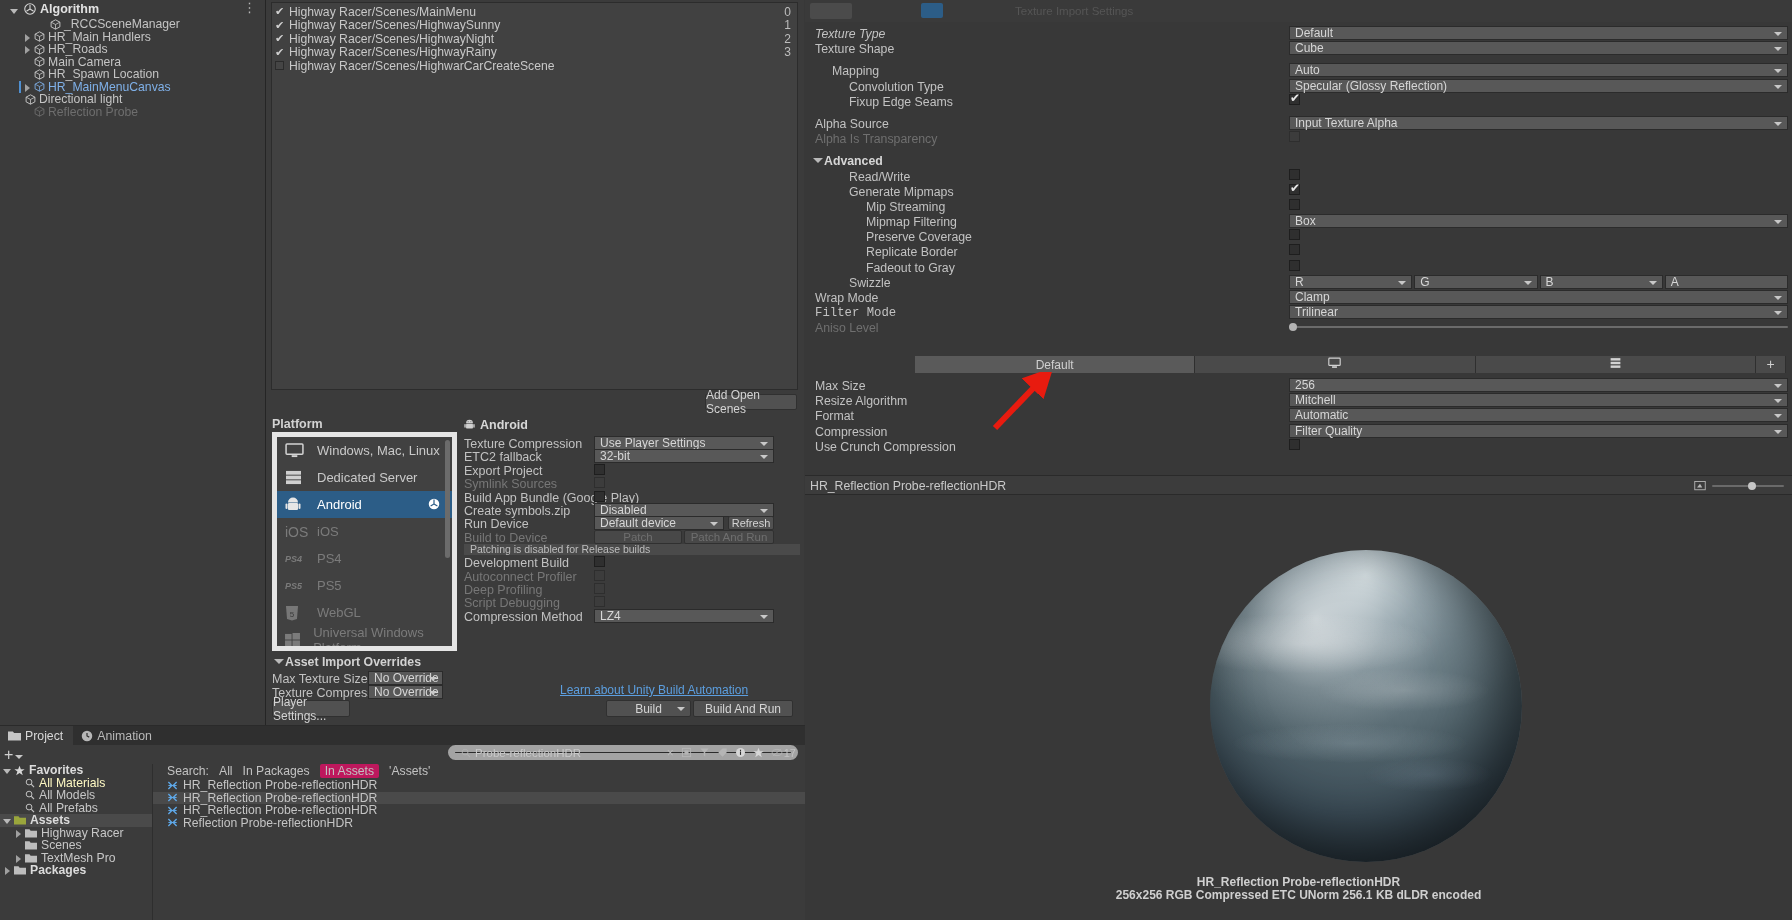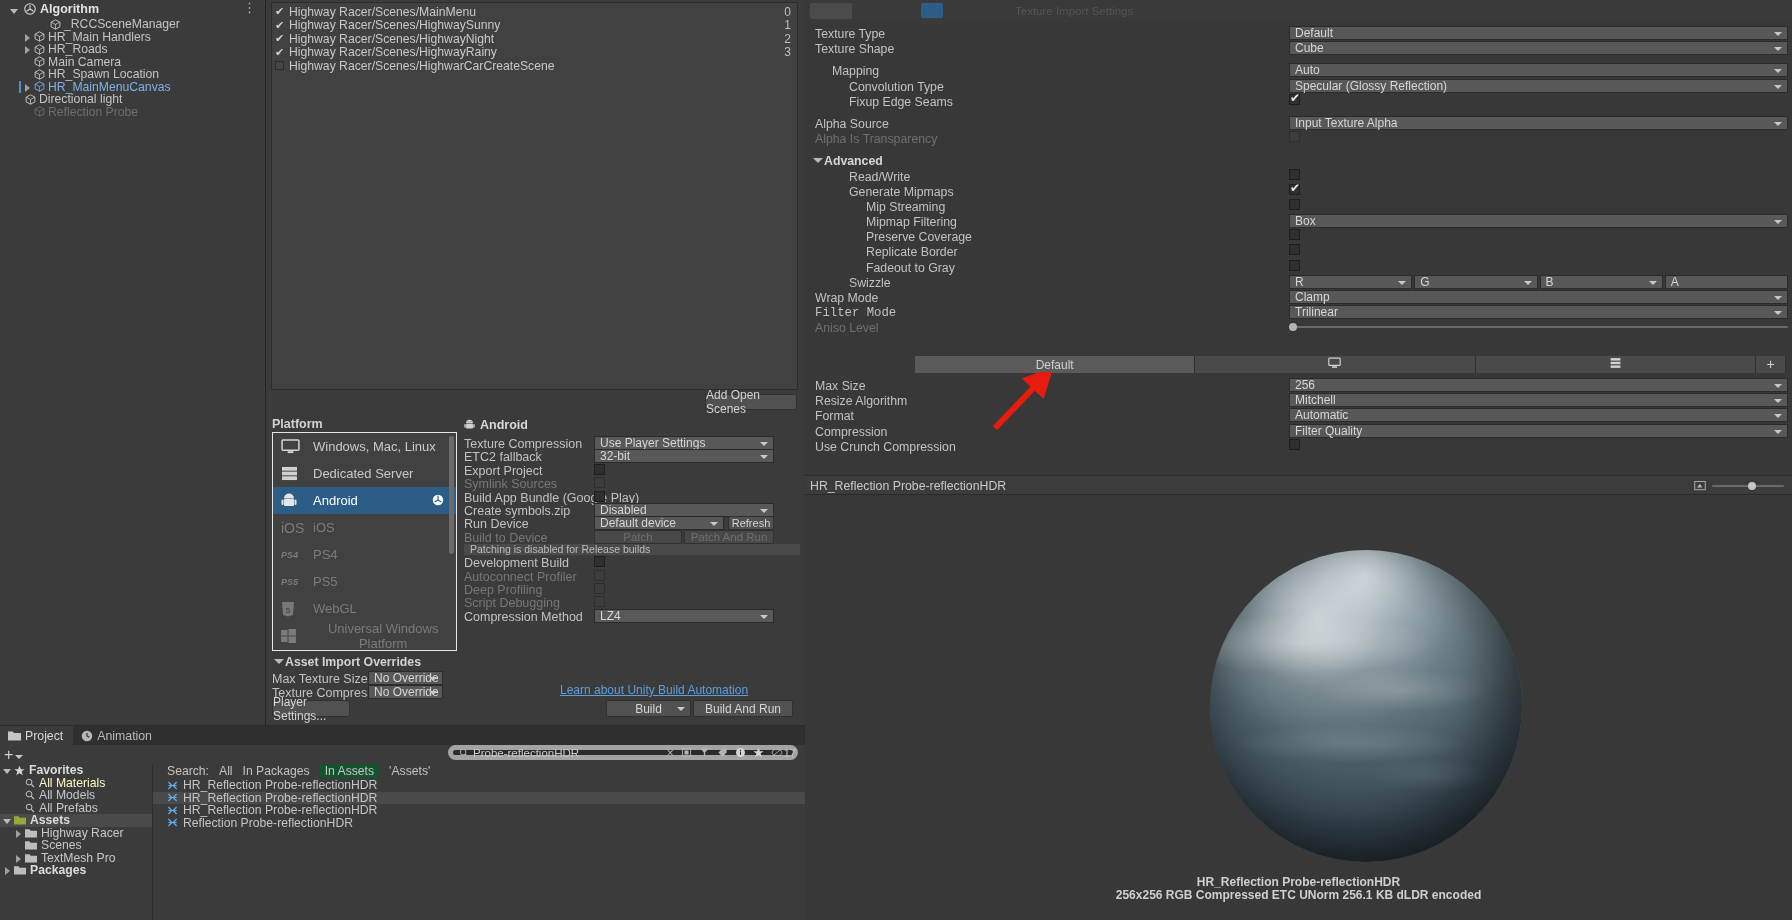--- a/index.html
+++ b/index.html
@@ -70,21 +70,21 @@
   .selbar { position:absolute; left:19px; width:2px; height:12px; background:#4f8fd0; }
 
   
   #build { left: 265px; top: 0; width: 539px; height: 725px; background: #3b3b3b; border-left: 1px solid #252525; }
   #scenelist { position: absolute; left: 5px; top: 2px; width: 527px; height: 388px; background: #414141; border: 1px solid #2c2c2c; }
   .scene-row { height: 13.5px; display: flex; align-items: center; font-size: 12.2px; padding-left: 3px; color: #c8c8c8;}
   .scene-chk { width: 14px; color: #cfcfcf; font-size: 11px; }
   .scene-idx { position: absolute; right: 6px; color: #bdbdbd; font-size: 12px; }
 
   .platform-list {
-    position:absolute; background:#414141; border: 1px solid #e5e5e5; overflow:hidden;text-align:center;
+    position:absolute; background:#414141; border: 5px solid #e5e5e5; overflow:hidden;
   }
   .plat-row { height: 27px; display:flex; align-items:center; padding-left:8px; font-size:13px; color:#c9c9c9; position:relative;}
   .plat-row.sel { background:#2c5d87; color:#ffffff; }
   .plat-row.dis { color:#7b7b7b; }
   .plat-ico { width:26px; height:20px; margin-right:6px; display:flex; align-items:center; justify-content:flex-start; }
 
   
   #inspector { left: 805px; top: 0; width: 987px; height: 475px; background: #383838; }
   .insp-row { position: relative; height: 15.2px; }
   .insp-lbl { position:absolute; left: 10px; top: 1px; font-size: 12.3px; color: #c2c2c2; white-space: nowrap;}
@@ -122,21 +122,21 @@
   .etab { display:flex; align-items:center; padding: 0 10px 0 8px; font-size:12.3px; color:#b9b9b9; gap:4px;}
   .etab.active { background: #3b3b3b; color:#d8d8d8; }
   .proj-tree { position:absolute; left:0; top:38px; width:152px; bottom:0; background:#3b3b3b;}
   .pt-row { height:12.5px; display:flex; align-items:center; font-size:12.2px; white-space:nowrap; padding-left:2px;}
   .pt-row.sel { background:#4a4a4a; }
   .proj-right { position:absolute; left:152px; top:38px; right:0; bottom:0; background:#3b3b3b; border-left:1px solid #2e2e2e;}
   .asset-row { height:12.5px; display:flex; align-items:center; font-size:12.2px; padding-left:14px; gap:5px;}
   .asset-row.sel { background:#4a4a4a; }
 
   .searchbar { position:absolute; left:448px; top:745px; width:350px; height:17px; }
-  .searchfield { background:#2b2b2b; border:5px solid #a3a3a3; border-radius:9px; height:15px; display:flex; align-items:center; padding-left:6px; font-size:11.5px; color:#c9c9c9; }
+  .searchfield { background:#2b2b2b; border:7px solid #a3a3a3; border-radius:9px; height:15px; display:flex; align-items:center; padding-left:6px; font-size:11.5px; color:#c9c9c9; }
 
   
   .annot-arrow { position:absolute; pointer-events:none; }
   .scrollthumb { position:absolute; background:#6b6b6b; border-radius:3px; width:5px;}
 </style>
 </head>
 <body>
 
 <div class="root">
 
@@ -463,21 +463,21 @@
   </div>
 
   <div class="panel" id="inspector">
     <div style="position:absolute; left:0; top:0; right:0; height:22px; background:#3a3a3a;">
       <div style="position:absolute;left:5px;top:3px;width:42px;height:16px;background:#4b4b4b;border-radius:2px;"></div>
       <div style="position:absolute;left:116px;top:3px;width:22px;height:15px;background:#2c5d87;border-radius:2px;"></div>
       <div style="position:absolute;left:210px;top:5px;font-size:11.5px;color:#555;">Texture Import Settings</div>
     </div>
     <div id="insp-rows" style="position:absolute; left:0; top:26px; right:0;">
         <div class="insp-row">
-          <span class="insp-lbl" style="left:10px;">Texture Type</span>
+          <span class="insp-lbl" style="left:10px;font-style:italic;">Texture Type</span>
           <div class="insp-val">
             <div class="fieldbox popup">
               <span>Default</span>
             </div>
           </div>
         </div>
         <div class="insp-row">
           <span class="insp-lbl" style="left:10px;">Texture Shape</span>
           <div class="insp-val">
             <div class="fieldbox popup">
@@ -812,21 +812,21 @@
             <span style="font-weight:bold;color:#dcdcdc;">Packages</span>
           </div>
         </div>
     </div>
 
     <div class="proj-right">
       <div id="search-filter-row" style="height:14px;display:flex;align-items:center;gap:10px;padding-left:14px;font-size:12.2px;color:#c2c2c2;">
           <span>Search:</span>
           <span style="">All</span>
           <span style="">In Packages</span>
-          <span style="background:#14532d;padding:0 5px;border-radius:2px;">In Assets</span>
+          <span style="background:#be185d;padding:0 5px;border-radius:2px;">In Assets</span>
           <span style="">'Assets'</span>
         </div>
       <div id="asset-rows" style="margin-top:1px;">
           <div class="asset-row">
             <span style="display:flex">
               <svg width="11" height="11" viewBox="0 0 16 16">
                 <path d="M2 3 L7 8 L2 13 M14 3 L9 8 L14 13" stroke="#5fa8e8" stroke-width="2" fill="none"></path>
                 <line x1="2" y1="8" x2="14" y2="8" stroke="#5fa8e8" stroke-width="1.6"></line>
               </svg>
             </span>

